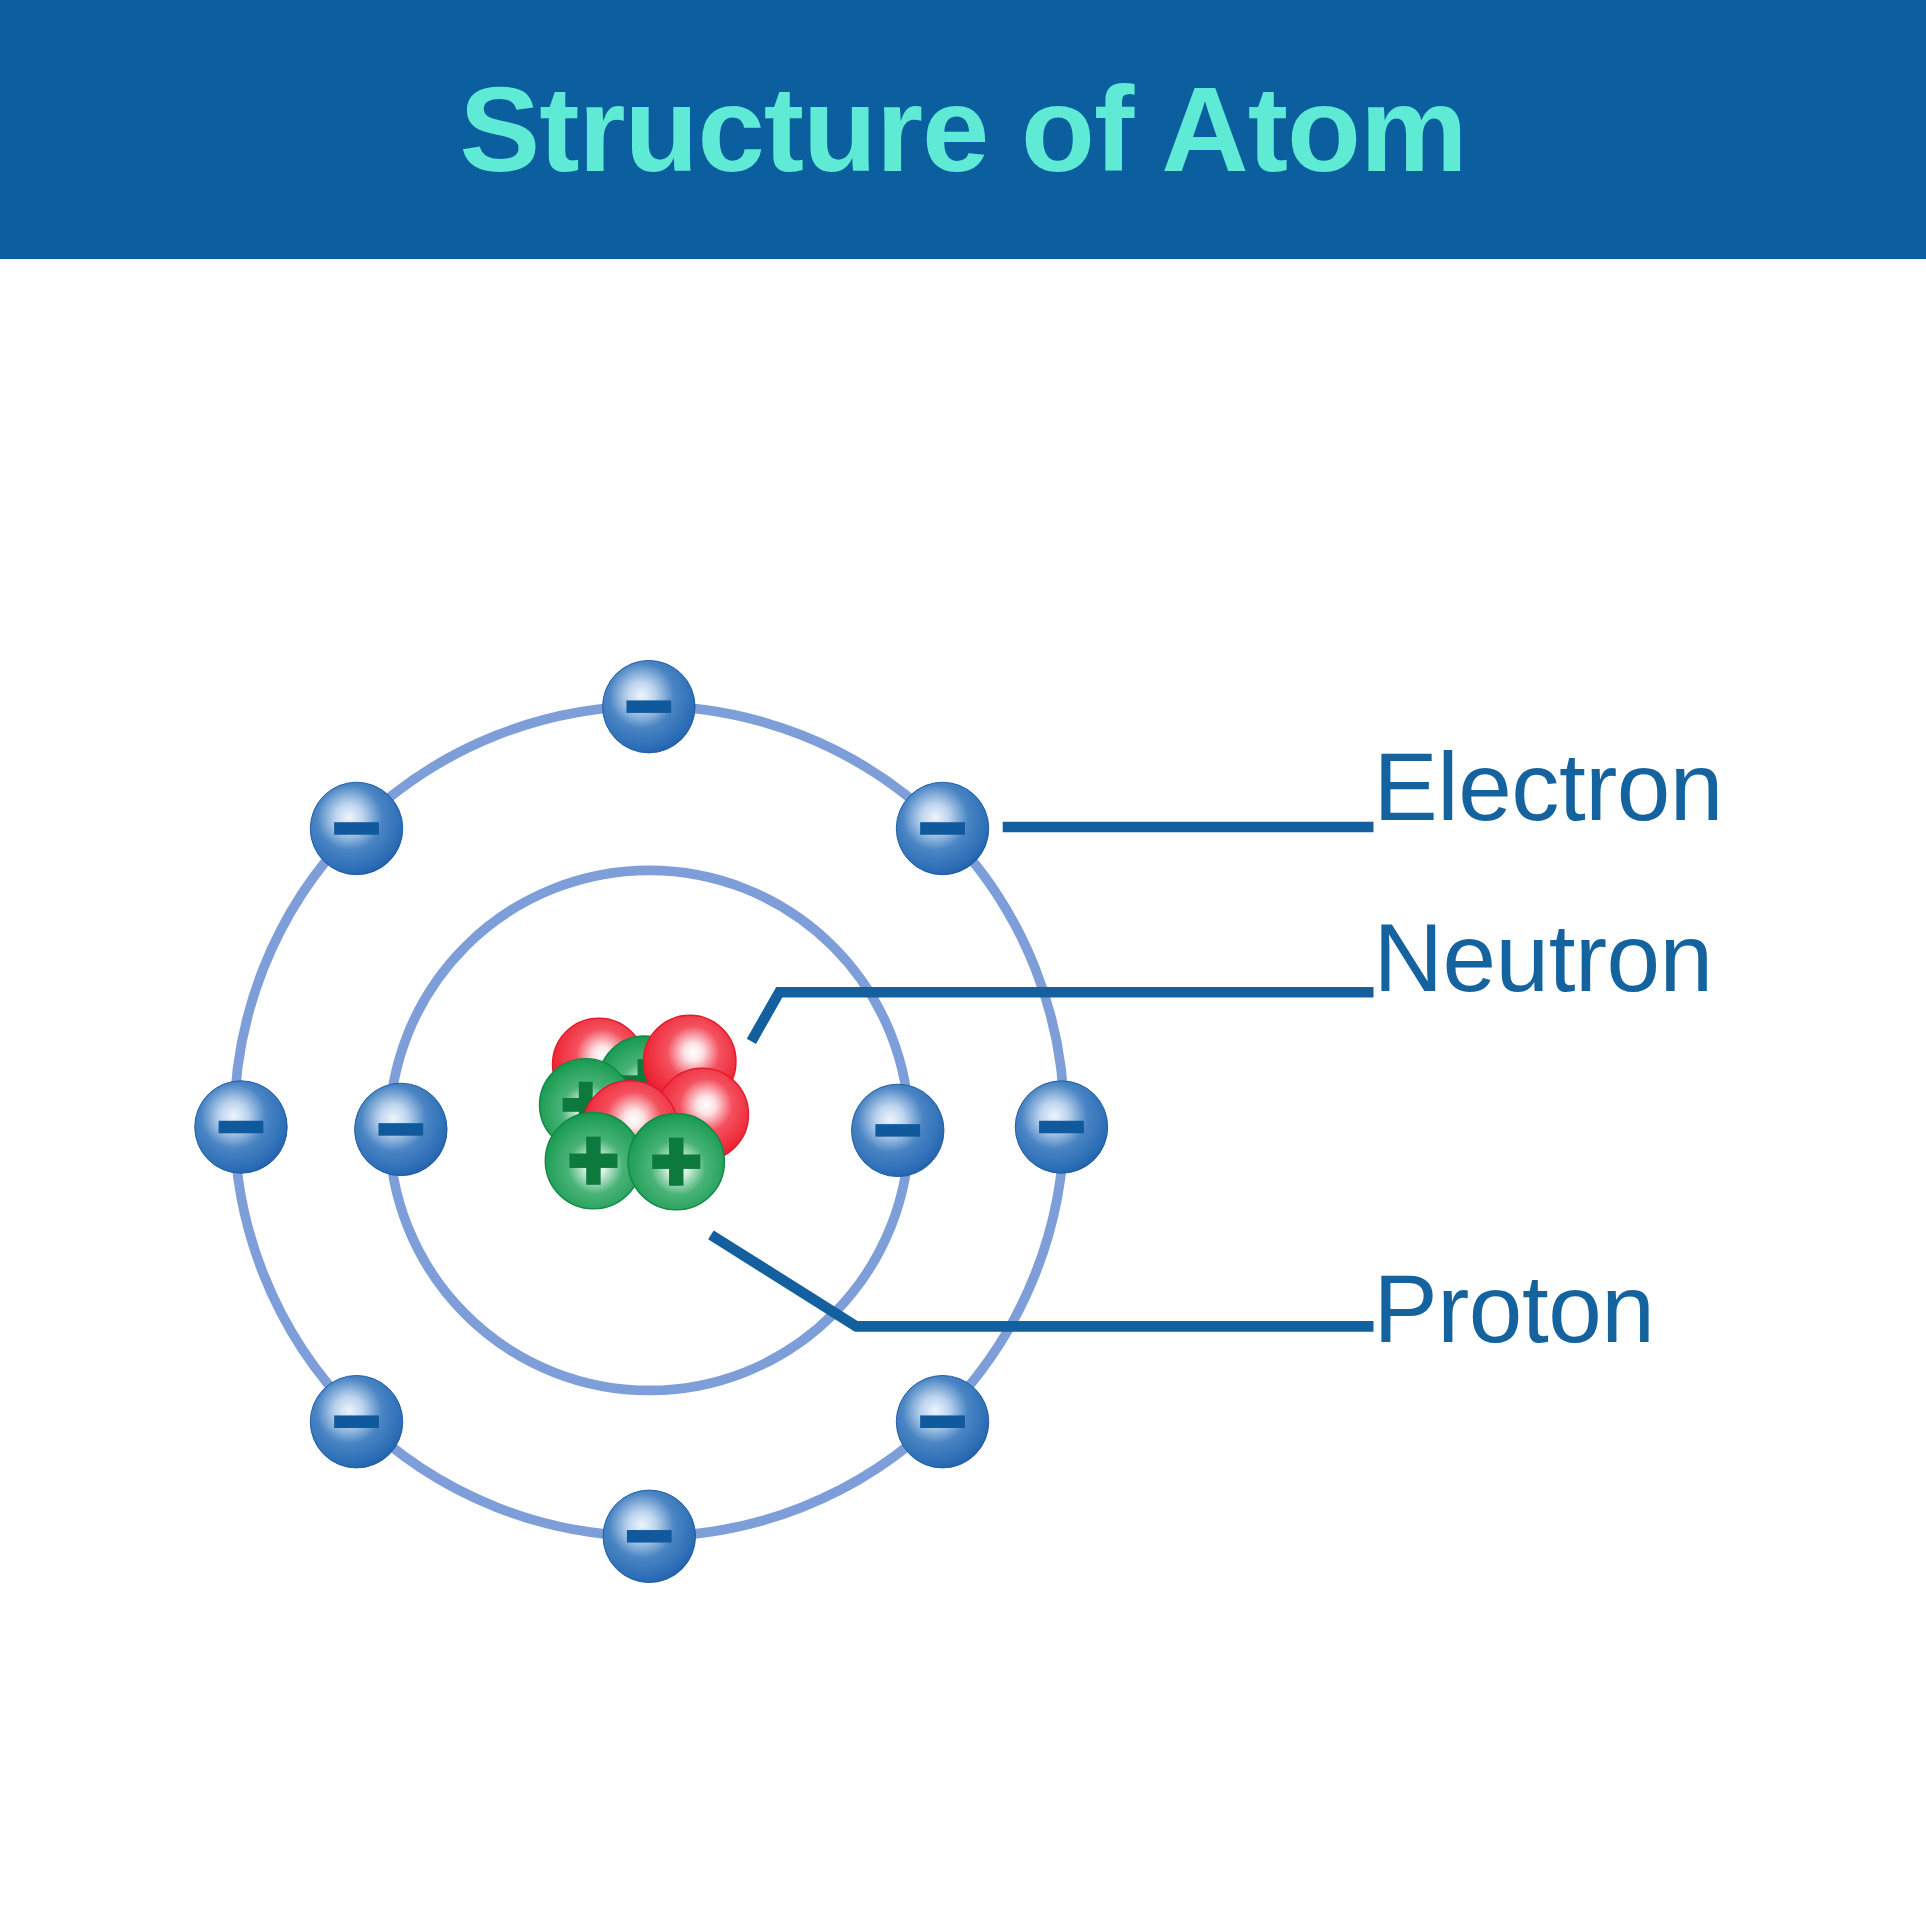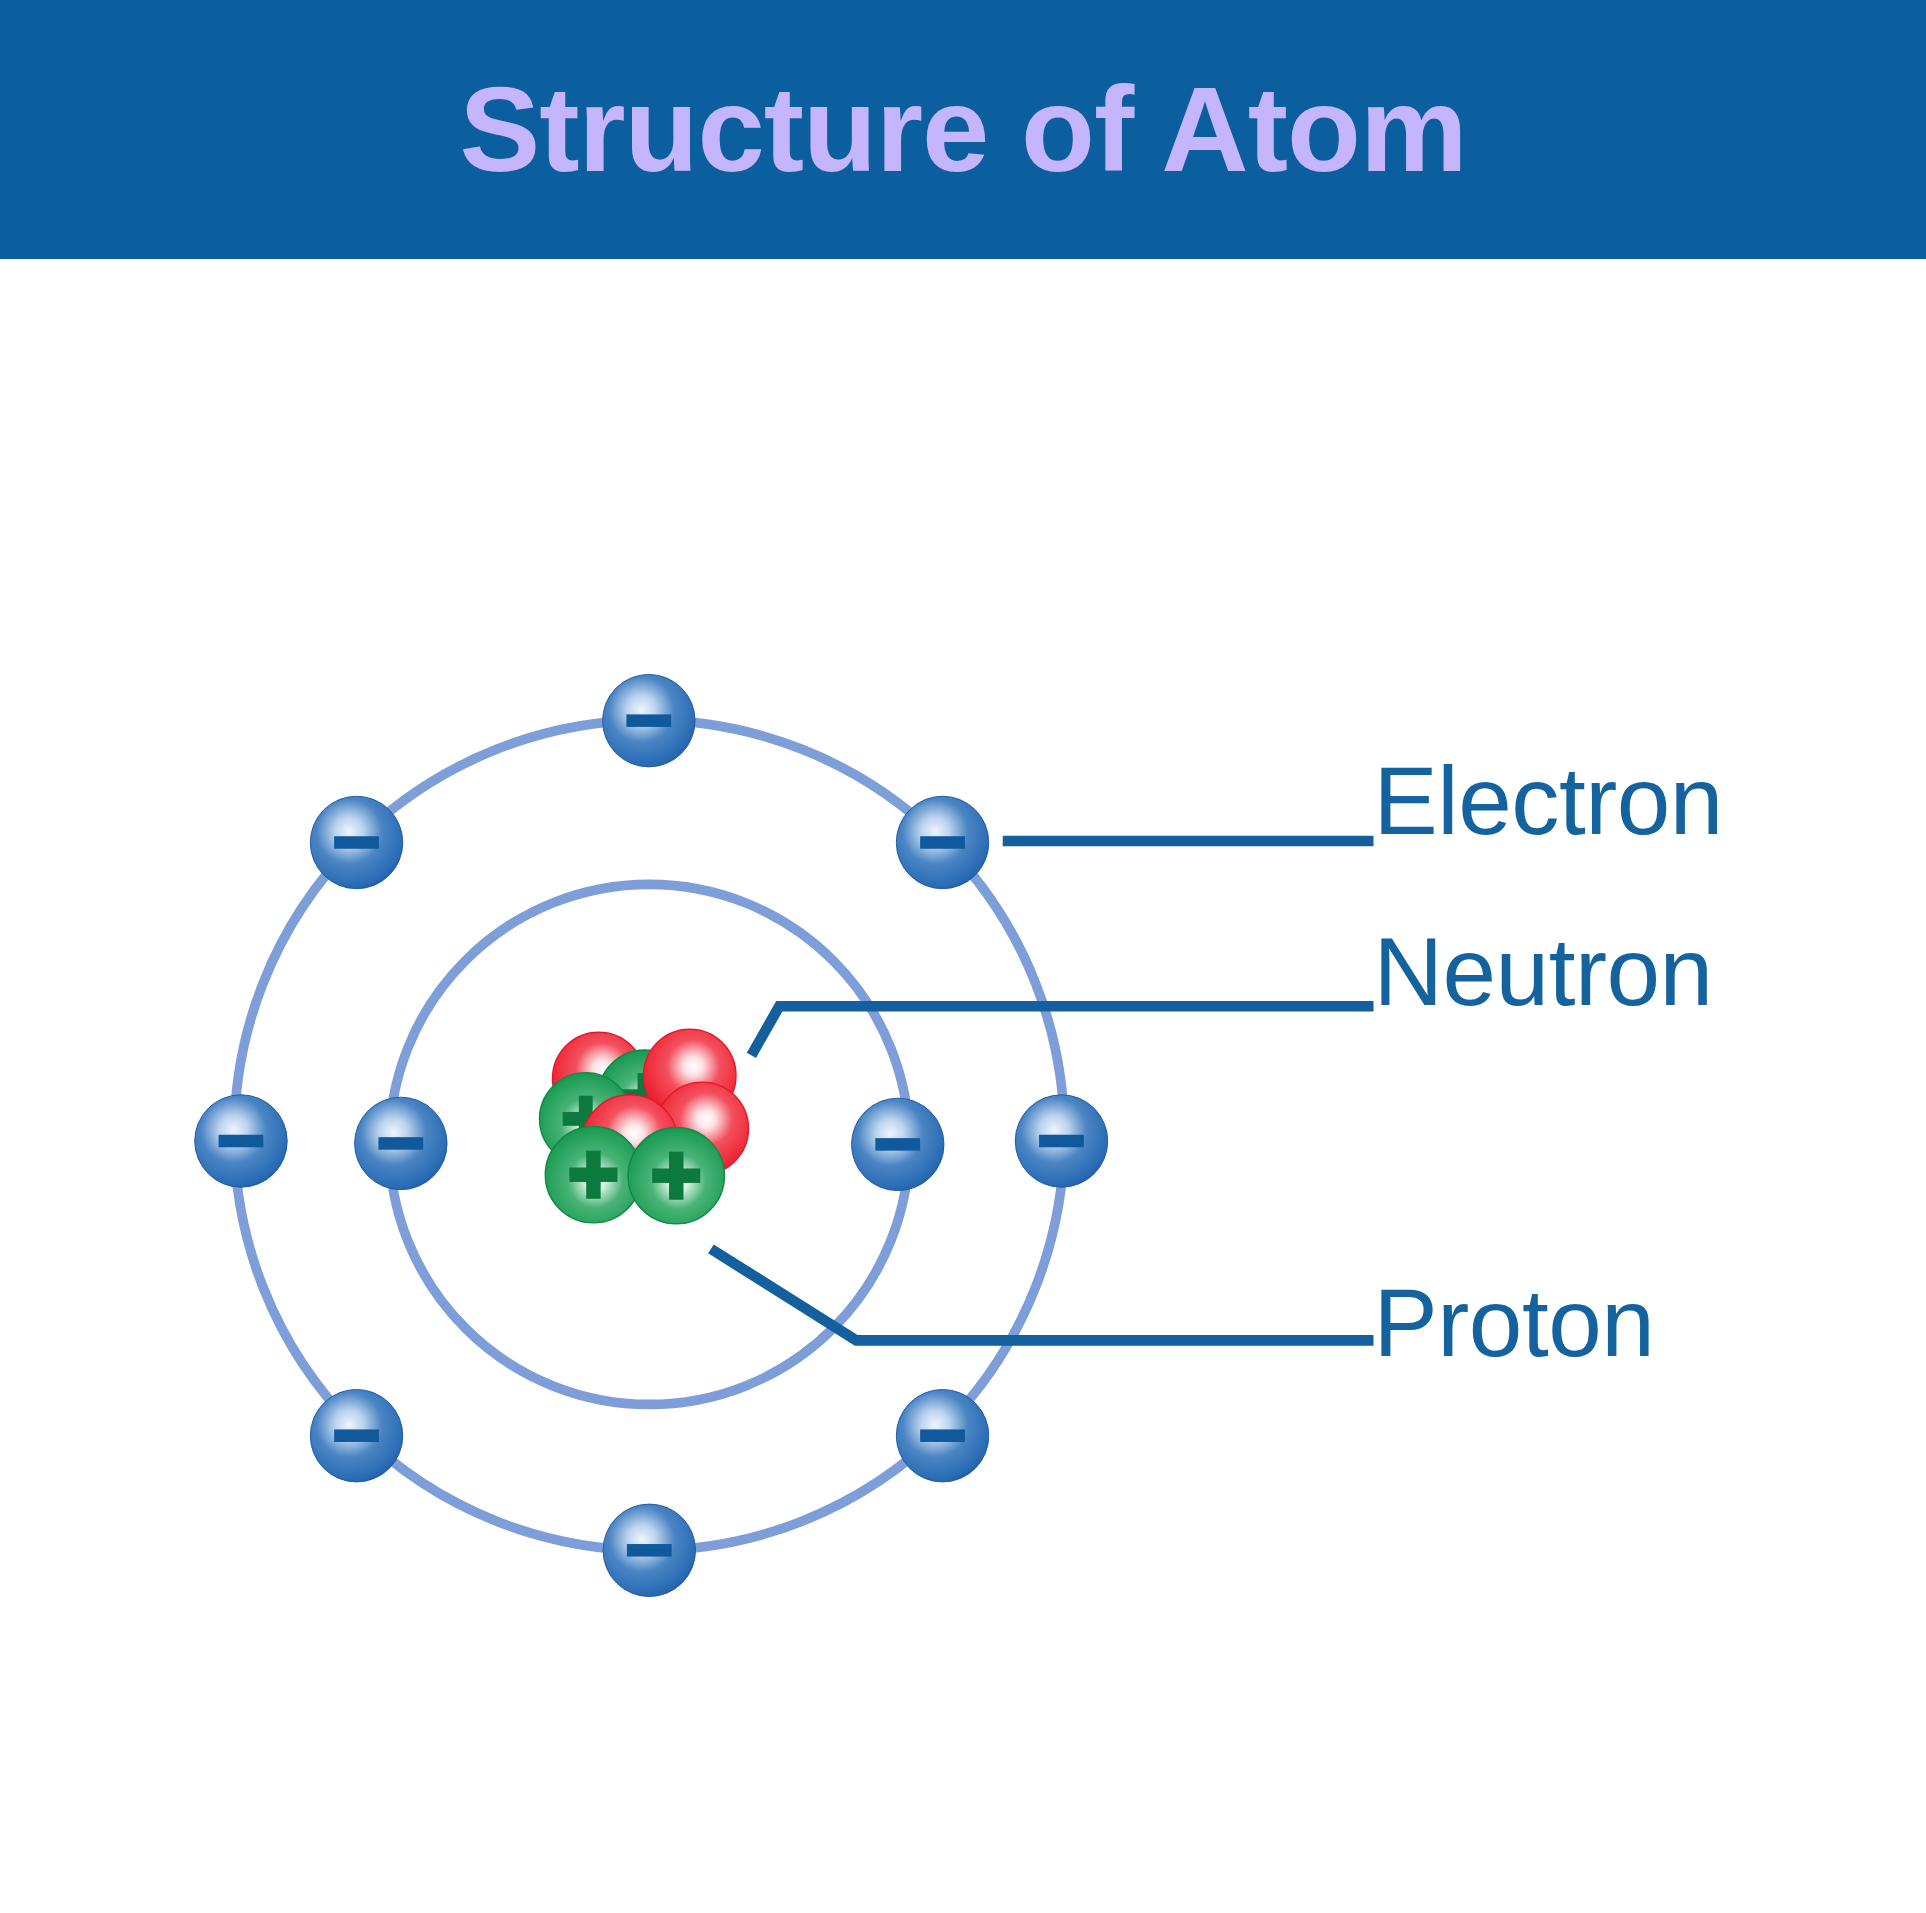--- a/index.html
+++ b/index.html
@@ -32,34 +32,34 @@
   }
   .banner-title {
     position: absolute;
     left: 0;
     top: 0;
     width: 1926px;
     height: 259px;
     display: flex;
     align-items: center;
     justify-content: center;
-    color: #c4b5fd;
+    color: #5eead4;
     font-family: "Liberation Sans", sans-serif;
     font-weight: bold;
     font-size: 121px;
     letter-spacing: -1px;
     line-height: 1;
     white-space: nowrap;
     padding-bottom: 1px;
     box-sizing: border-box;
   }
   .diagram {
     position: absolute;
     left: 0;
-    top: 256px;
+    top: 242px;
     width: 1926px;
     height: 1654px;
   }
   svg.atom-svg {
     display: block;
     width: 1926px;
     height: 1654px;
   }
   .label-text {
     font-family: "Liberation Sans", sans-serif;

